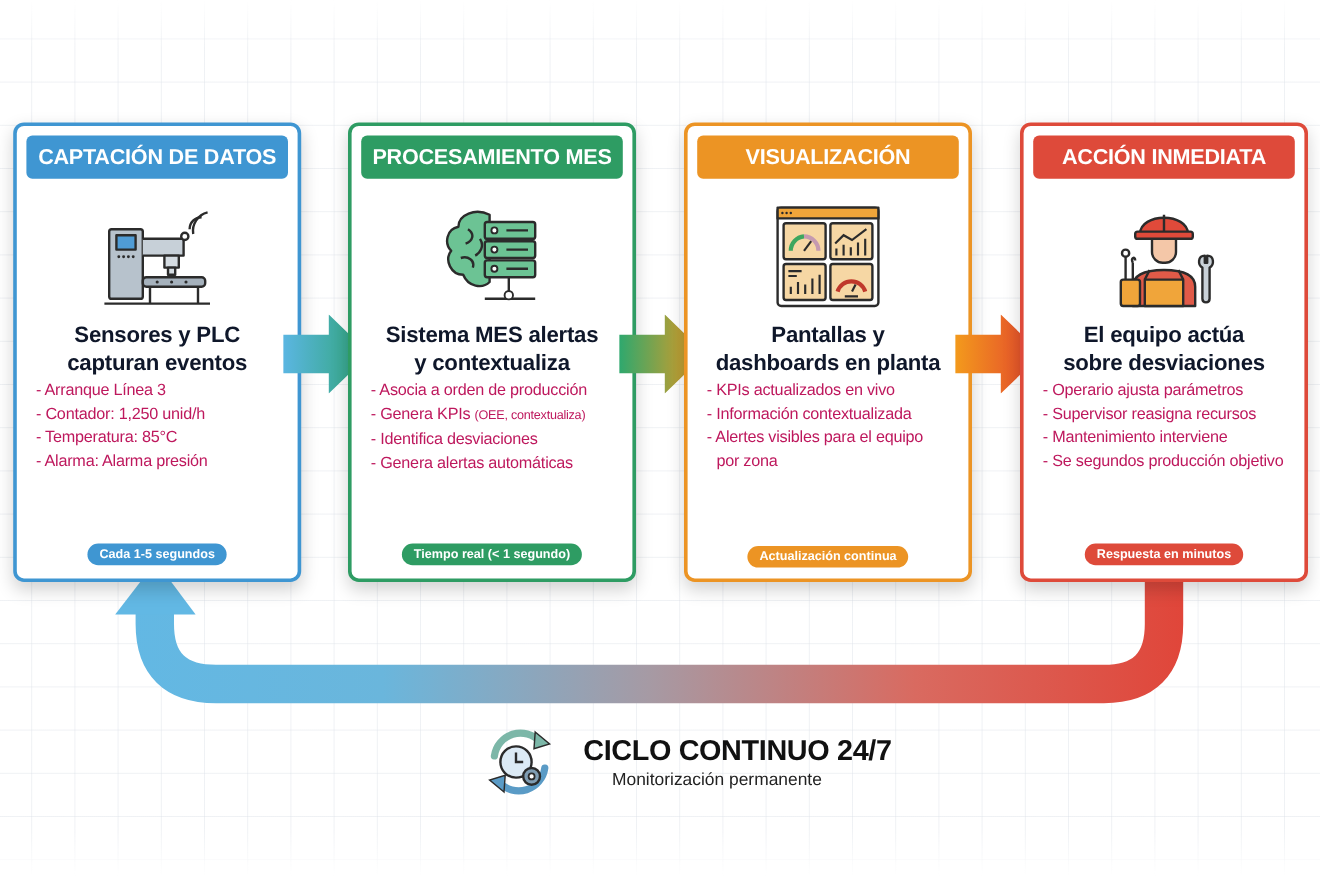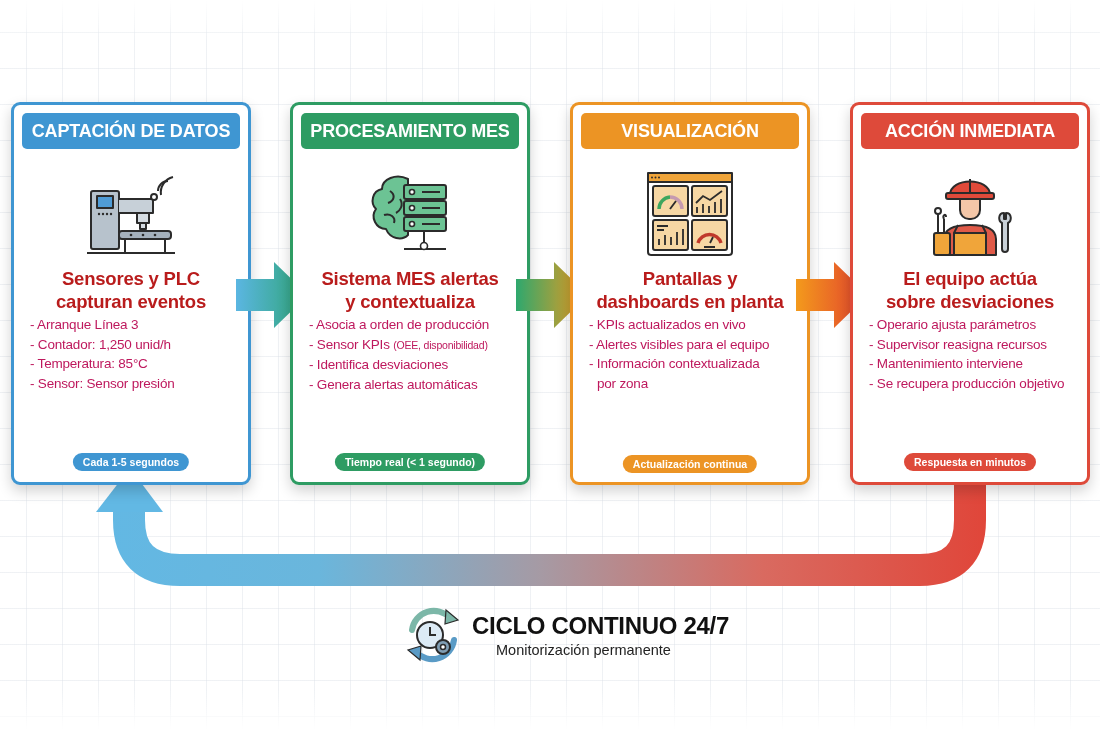--- a/index.html
+++ b/index.html
@@ -38,42 +38,42 @@
     display: flex; align-items: center; justify-content: center;
     letter-spacing: -0.2px;
     white-space: nowrap;
   }
   .card-icon {
     width: 100px; height: 90px; margin: 20px auto 0 auto; display: block;
   }
   .card-title {
     margin-top: 8px;
     text-align: center; font-weight: bold; font-size: 18.5px; line-height: 23px;
-    color: #b91c1c;
+    color: #0f172a;
     letter-spacing: -0.2px;
   }
   .card-list { list-style: none; margin-top: 2px; padding-left: 8px; }
   .card-list li {
     font-size: 13.5px; line-height: 19.5px; color: #be185d;
     white-space: nowrap; letter-spacing: -0.2px;
   }
   .card-list li .small { font-size: 10.5px; }
   .card-list li.cont { padding-left: 8px; }
   .badge {
     position: absolute; left: 50%; transform: translateX(-50%);
     bottom: 11px;
     background: var(--c);
     color: #fff; font-weight: bold; font-size: 10.5px;
     padding: 3px 10px; border-radius: 10px; white-space: nowrap;
   }
   .flow-arrow { position: absolute; top: 262px; width: 72px; height: 66px; }
 
   .footer {
     position: absolute; left: 402px; top: 605px; height: 60px;
-    display: flex; align-items: center;
+    display: flex; align-items: center; gap: 14px;
   }
   .footer svg { width: 62px; height: 62px; }
   .footer-text { margin-left: 8px; }
   .footer-title { font-weight: bold; font-size: 24px; color: #111; letter-spacing: -0.3px; line-height: 28px; }
   .footer-sub { font-size: 14.5px; color: #222; line-height: 18px; margin-top: 1px; margin-left: 24px; }
 </style>
 </head>
 <body>
 
 <div class="grid-bg"></div>
@@ -119,21 +119,21 @@
     </g>
   </svg>
   <div class="card-title">
     <div>Sensores y PLC</div>
     <div>capturan eventos</div>
   </div>
   <ul class="card-list">
     <li>- Arranque Línea 3</li>
     <li>- Contador: 1,250 unid/h</li>
     <li>- Temperatura: 85°C</li>
-    <li>- Sensor: Sensor presión</li>
+    <li>- Alarma: Alarma presión</li>
   </ul>
   <div class="badge">Cada 1-5 segundos</div>
 </div>
 
 <svg class="flow-arrow" style="left:236px;" viewBox="0 0 72 66">
   <defs>
       <linearGradient id="a1" x1="0" y1="0" x2="1" y2="0">
         <stop offset="0" stop-color="#5bb6e2"></stop>
         <stop offset="1" stop-color="#2ea474"></stop>
       </linearGradient>
@@ -159,21 +159,21 @@
         <circle cx="52" cy="55" r="2.5"></circle>
       <circle cx="64" cy="77" r="3.5"></circle>
     </g>
   </svg>
   <div class="card-title">
     <div>Sistema MES alertas</div>
     <div>y contextualiza</div>
   </div>
   <ul class="card-list">
     <li>- Asocia a orden de producción</li>
-    <li><span>- Sensor KPIs</span> <span class="small">(OEE, disponibilidad)</span></li>
+    <li><span>- Genera KPIs</span> <span class="small">(OEE, contextualiza)</span></li>
     <li>- Identifica desviaciones</li>
     <li>- Genera alertas automáticas</li>
   </ul>
   <div class="badge">Tiempo real (&lt; 1 segundo)</div>
 </div>
 
 <svg class="flow-arrow" style="left:516px;" viewBox="0 0 72 66">
   <defs>
       <linearGradient id="a2" x1="0" y1="0" x2="1" y2="0">
         <stop offset="0" stop-color="#2ea86e"></stop>
@@ -213,22 +213,22 @@
         <circle cx="15.5" cy="8.5" r="1"></circle>
         <circle cx="19" cy="8.5" r="1"></circle>
       </g>
   </svg>
   <div class="card-title">
     <div>Pantallas y</div>
     <div>dashboards en planta</div>
   </div>
   <ul class="card-list">
     <li>- KPIs actualizados en vivo</li>
+    <li>- Información contextualizada</li>
     <li>- Alertes visibles para el equipo</li>
-    <li>- Información contextualizada</li>
     <li class="cont">por zona</li>
   </ul>
   <div class="badge" style="bottom:9px;">Actualización continua</div>
 </div>
 
 <svg class="flow-arrow" style="left:796px;" viewBox="0 0 72 66">
   <defs>
       <linearGradient id="a3" x1="0" y1="0" x2="1" y2="0">
         <stop offset="0" stop-color="#f39a1c"></stop>
         <stop offset="1" stop-color="#e2402f"></stop>
@@ -255,21 +255,21 @@
     <circle cx="18" cy="42" r="3" fill="#fff" stroke="#2b2b2b" stroke-width="2"></circle>
   </svg>
   <div class="card-title">
     <div>El equipo actúa</div>
     <div>sobre desviaciones</div>
   </div>
   <ul class="card-list">
     <li>- Operario ajusta parámetros</li>
     <li>- Supervisor reasigna recursos</li>
     <li>- Mantenimiento interviene</li>
-    <li>- Se recupera producción objetivo</li>
+    <li>- Se segundos producción objetivo</li>
   </ul>
   <div class="badge">Respuesta en minutos</div>
 </div>
 
 <div class="footer">
   <svg viewBox="0 0 62 62">
     <g fill="none" stroke-width="6" stroke-linecap="round">
       <path d="M10 26 A22 22 0 0 1 48 14" stroke="#7cb7a8"></path>
       <path d="M52 36 A22 22 0 0 1 14 48" stroke="#5a9bc6"></path>
     </g>

